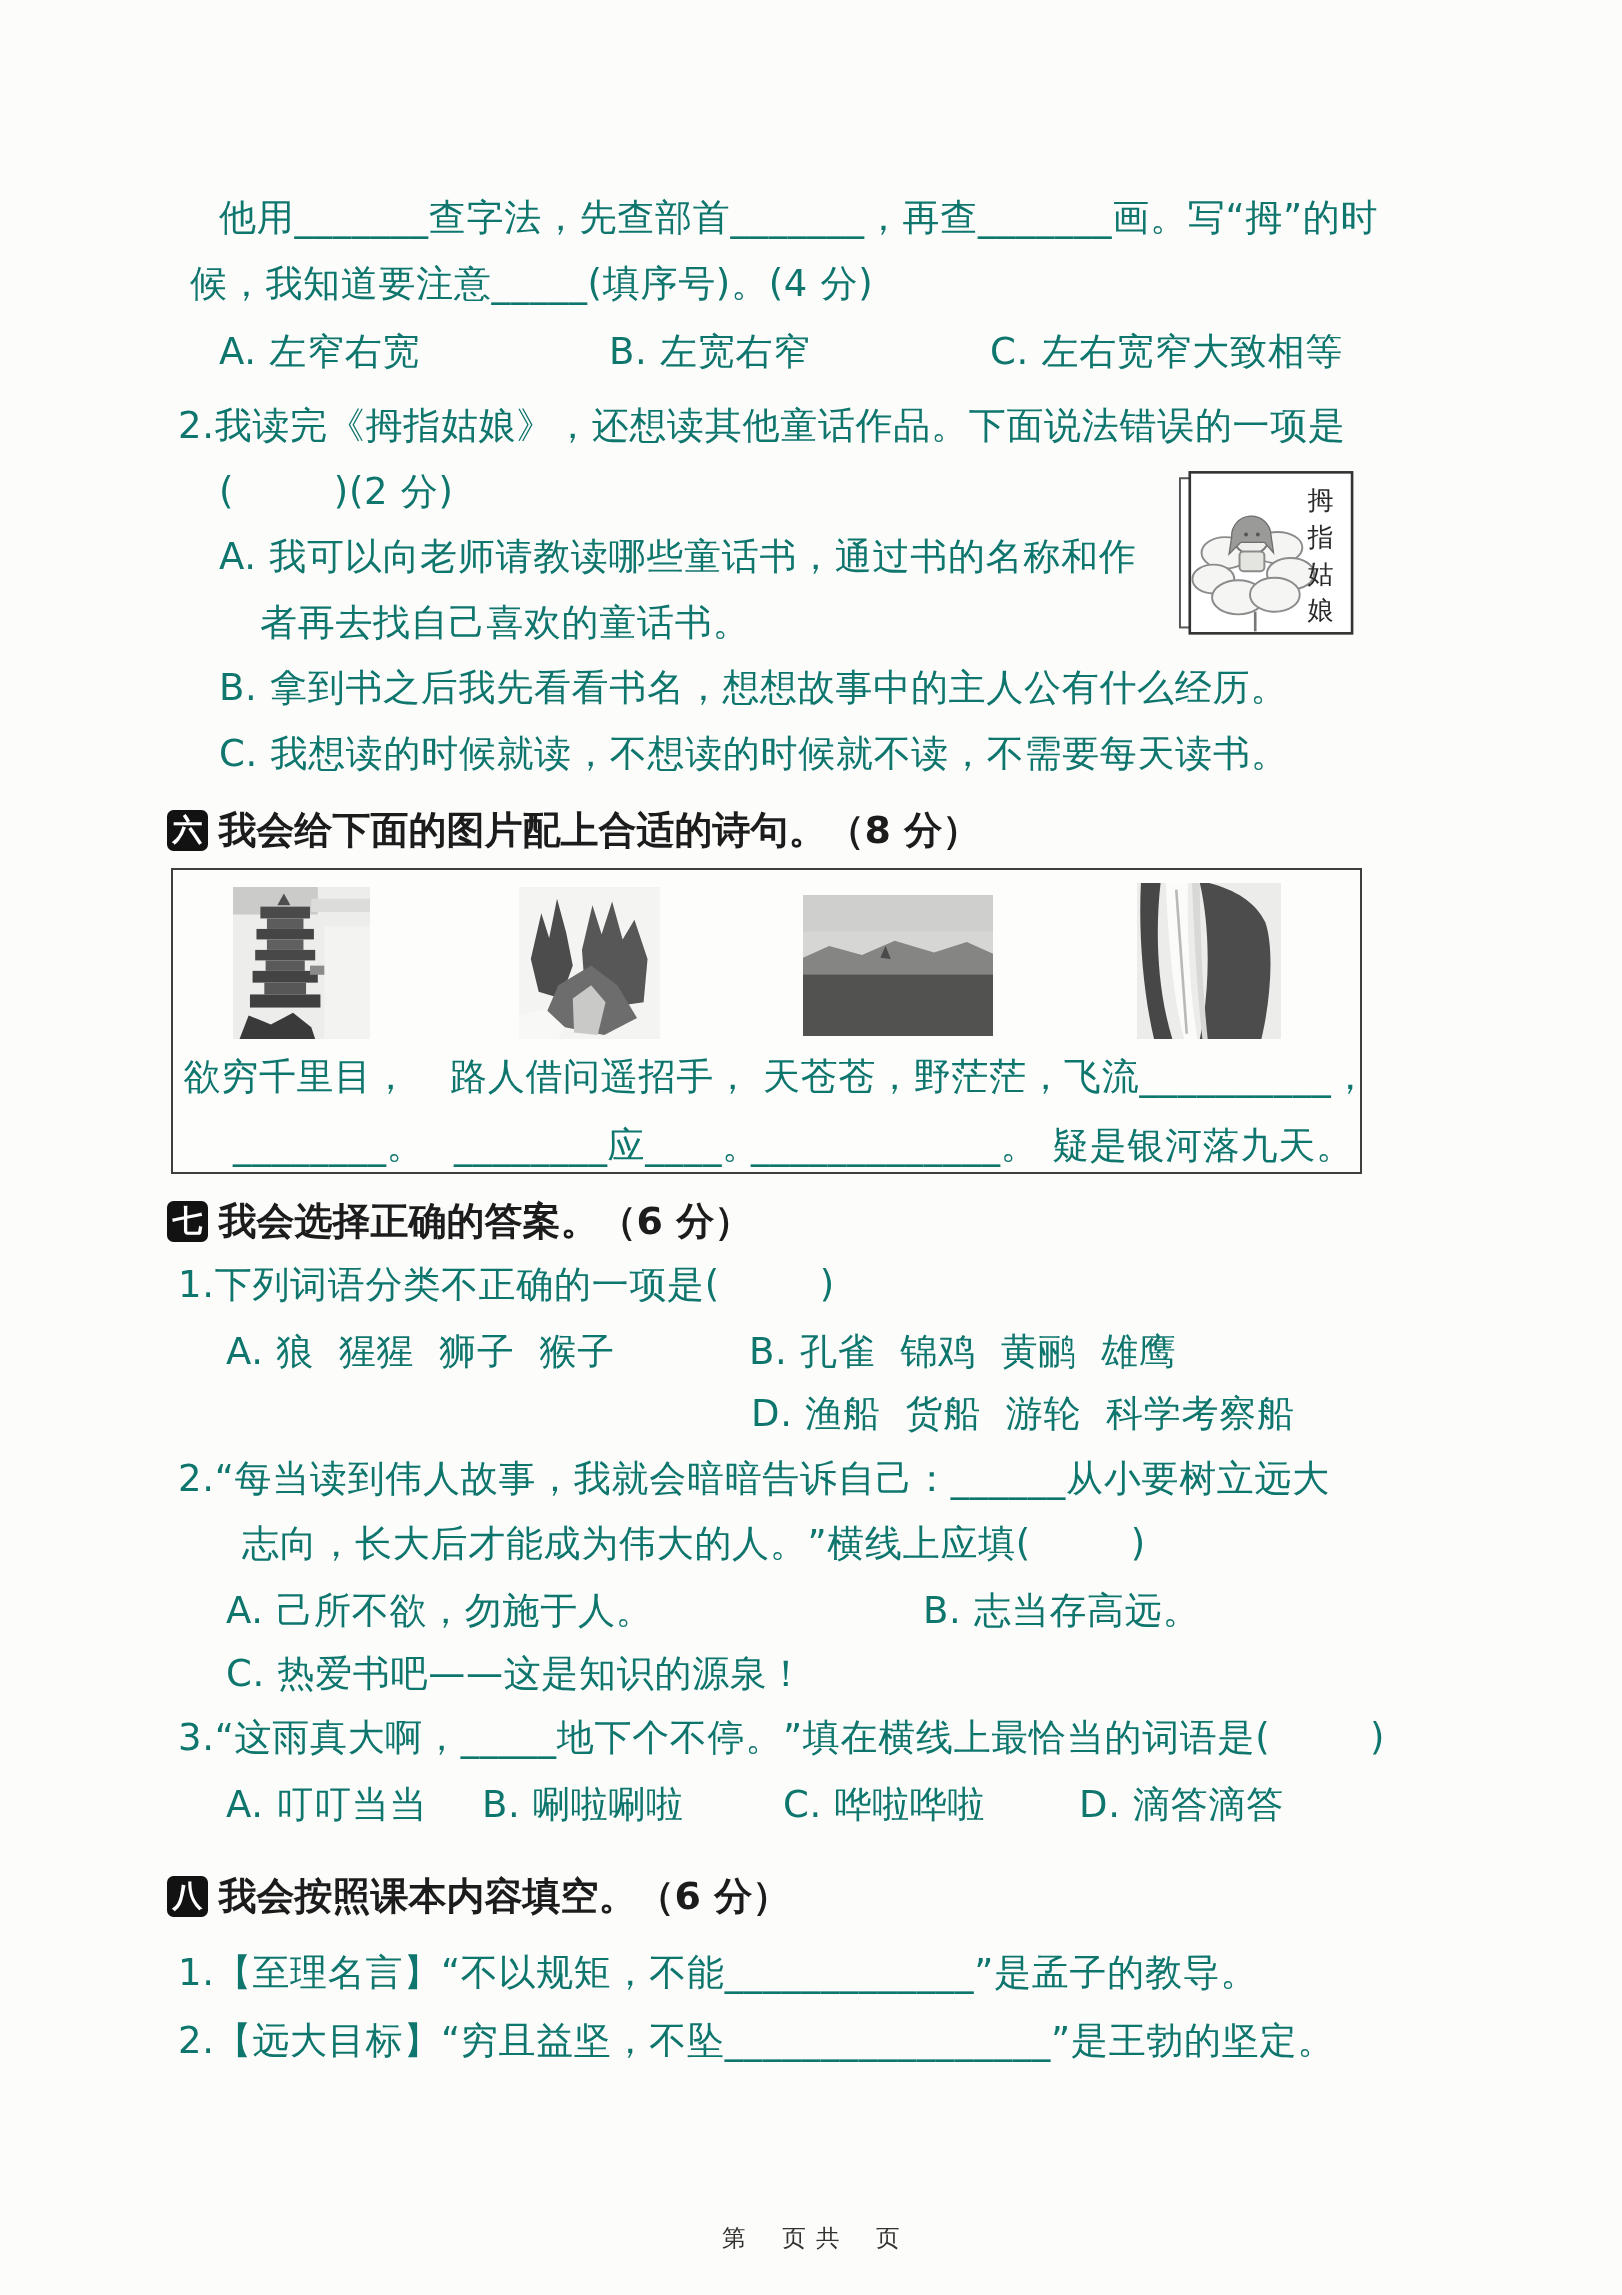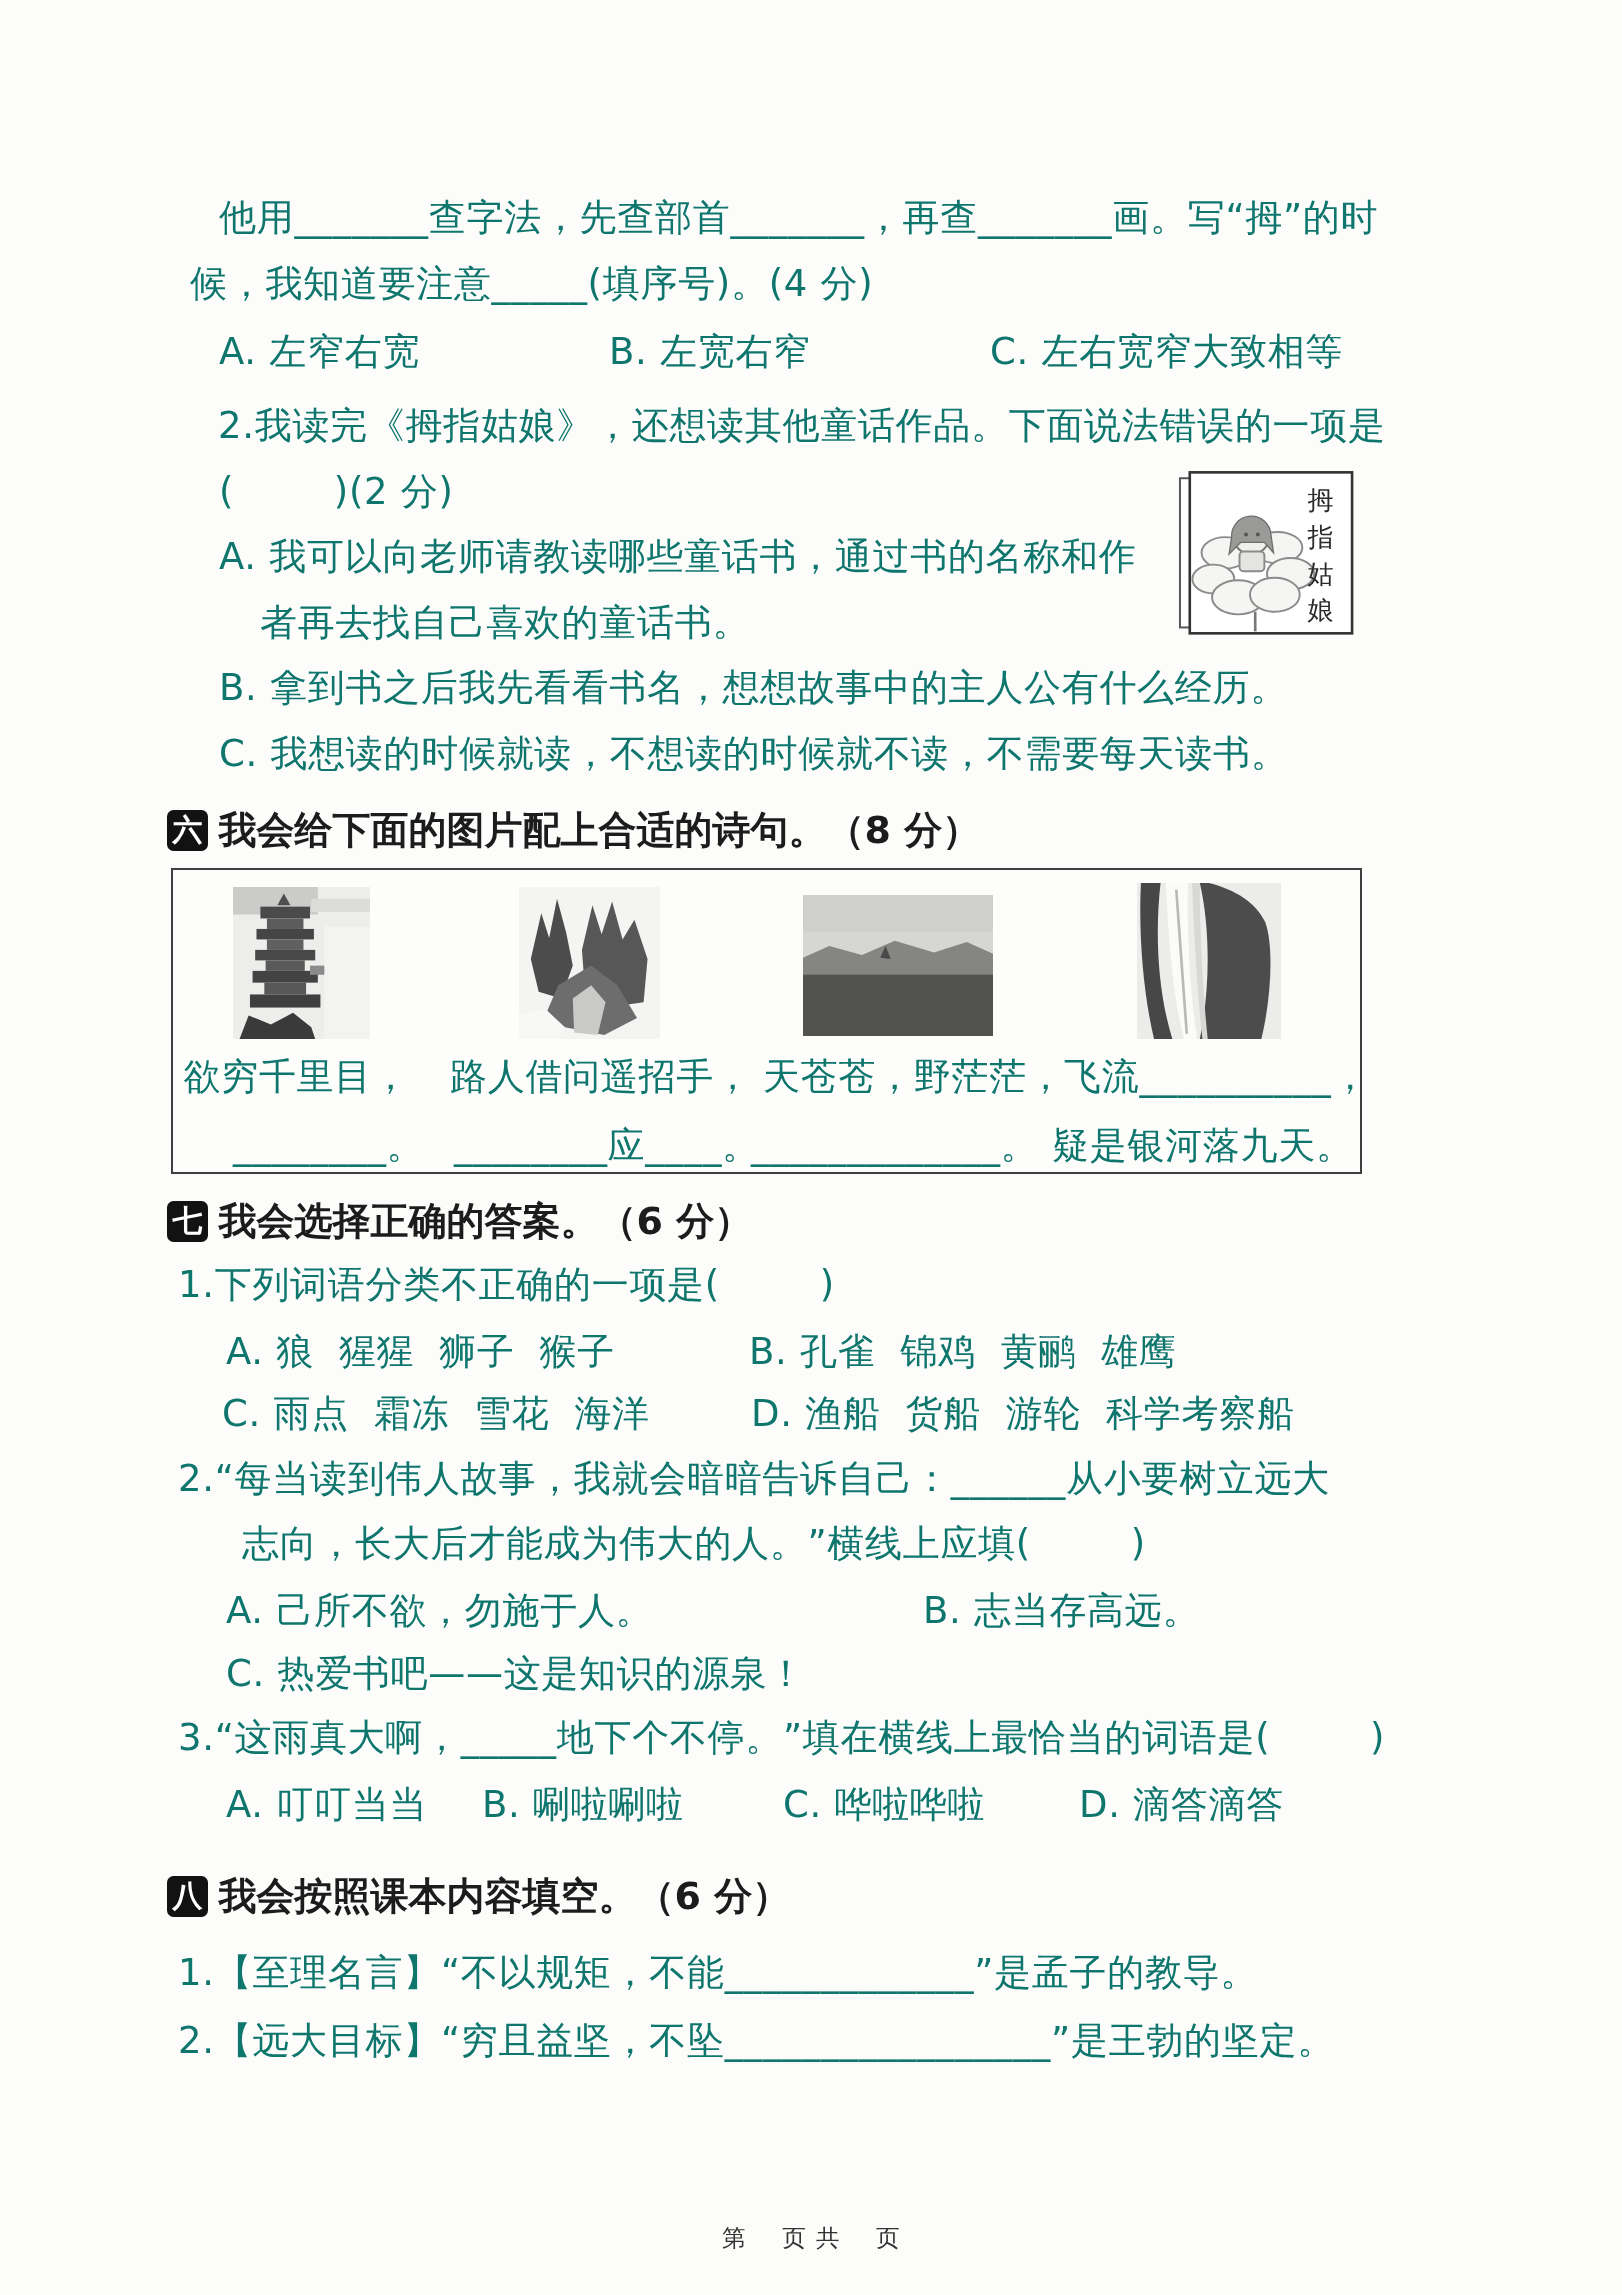--- a/index.html
+++ b/index.html
@@ -41,21 +41,21 @@
 <body>
 
 <div class="page">
 
   <div class="t" style="left:219px; top:196px;">他用_______查字法，先查部首_______，再查_______画。写“拇”的时</div>
   <div class="t" style="left:190px; top:262px;">候，我知道要注意_____(填序号)。(4 分)</div>
   <div class="t" style="left:219px;  top:330px;text-align:right;">A. 左窄右宽</div>
   <div class="t" style="left:609px;  top:330px;">B. 左宽右窄</div>
   <div class="t" style="left:990px; top:330px;">C. 左右宽窄大致相等</div>
 
-  <div class="t" style="left:178px; top:404px;margin-left:40px;">2.我读完《拇指姑娘》，还想读其他童话作品。下面说法错误的一项是</div>
+  <div class="t" style="left:178px; top:404px;">2.我读完《拇指姑娘》，还想读其他童话作品。下面说法错误的一项是</div>
   <div class="t" style="left:219px; top:470px;">(        )(2 分)</div>
 
   <div class="bookfig">
     <svg width="178" height="169" viewBox="0 0 272 258">
       <rect x="3" y="14" width="16" height="228" fill="#ffffff" stroke="#555" stroke-width="3"></rect>
       <rect x="18" y="5" width="248" height="246" fill="#ffffff" stroke="#333" stroke-width="4"></rect>
       <ellipse cx="72" cy="128" rx="36" ry="24" fill="#f5f5f3" stroke="#8b8b8b" stroke-width="3"></ellipse>
       <ellipse cx="152" cy="120" rx="38" ry="24" fill="#f5f5f3" stroke="#8b8b8b" stroke-width="3"></ellipse>
       <ellipse cx="54" cy="168" rx="32" ry="22" fill="#f5f5f3" stroke="#8b8b8b" stroke-width="3"></ellipse>
       <ellipse cx="172" cy="160" rx="36" ry="24" fill="#f5f5f3" stroke="#8b8b8b" stroke-width="3"></ellipse>
@@ -145,21 +145,20 @@
   </div>
 
   <div class="sec" style="left:167px; top:1196px;">
     <div class="badge">七</div>
     <div class="sec-title">我会选择正确的答案。（6 分）</div>
   </div>
 
   <div class="t" style="left:178px; top:1263px;">1.下列词语分类不正确的一项是(        )</div>
   <div class="t" style="left:749px; top:1330px;">B. 孔雀  锦鸡  黄鹂  雄鹰</div>
   <div class="t" style="left:226px; top:1330px;">A. 狼  猩猩  狮子  猴子</div>
-  <div class="t" style="left:222px; top:1392px;">C. 雨点  霜冻  雪花  海洋</div>
   <div class="t" style="left:751px; top:1392px;">D. 渔船  货船  游轮  科学考察船</div>
 
   <div class="t" style="left:178px; top:1457px;">2.“每当读到伟人故事，我就会暗暗告诉自己：______从小要树立远大</div>
   <div class="t" style="left:226px; top:1522px;margin-left:16px;">志向，长大后才能成为伟大的人。”横线上应填(        )</div>
   <div class="t" style="left:226px; top:1589px;">A. 己所不欲，勿施于人。</div>
   <div class="t" style="left:923px; top:1589px;">B. 志当存高远。</div>
   <div class="t" style="left:226px; top:1652px;">C. 热爱书吧——这是知识的源泉！</div>
 
   <div class="t" style="left:178px; top:1716px;">3.“这雨真大啊，_____地下个不停。”填在横线上最恰当的词语是(        )</div>
   <div class="t" style="left:226px; top:1783px;">A. 叮叮当当</div>

